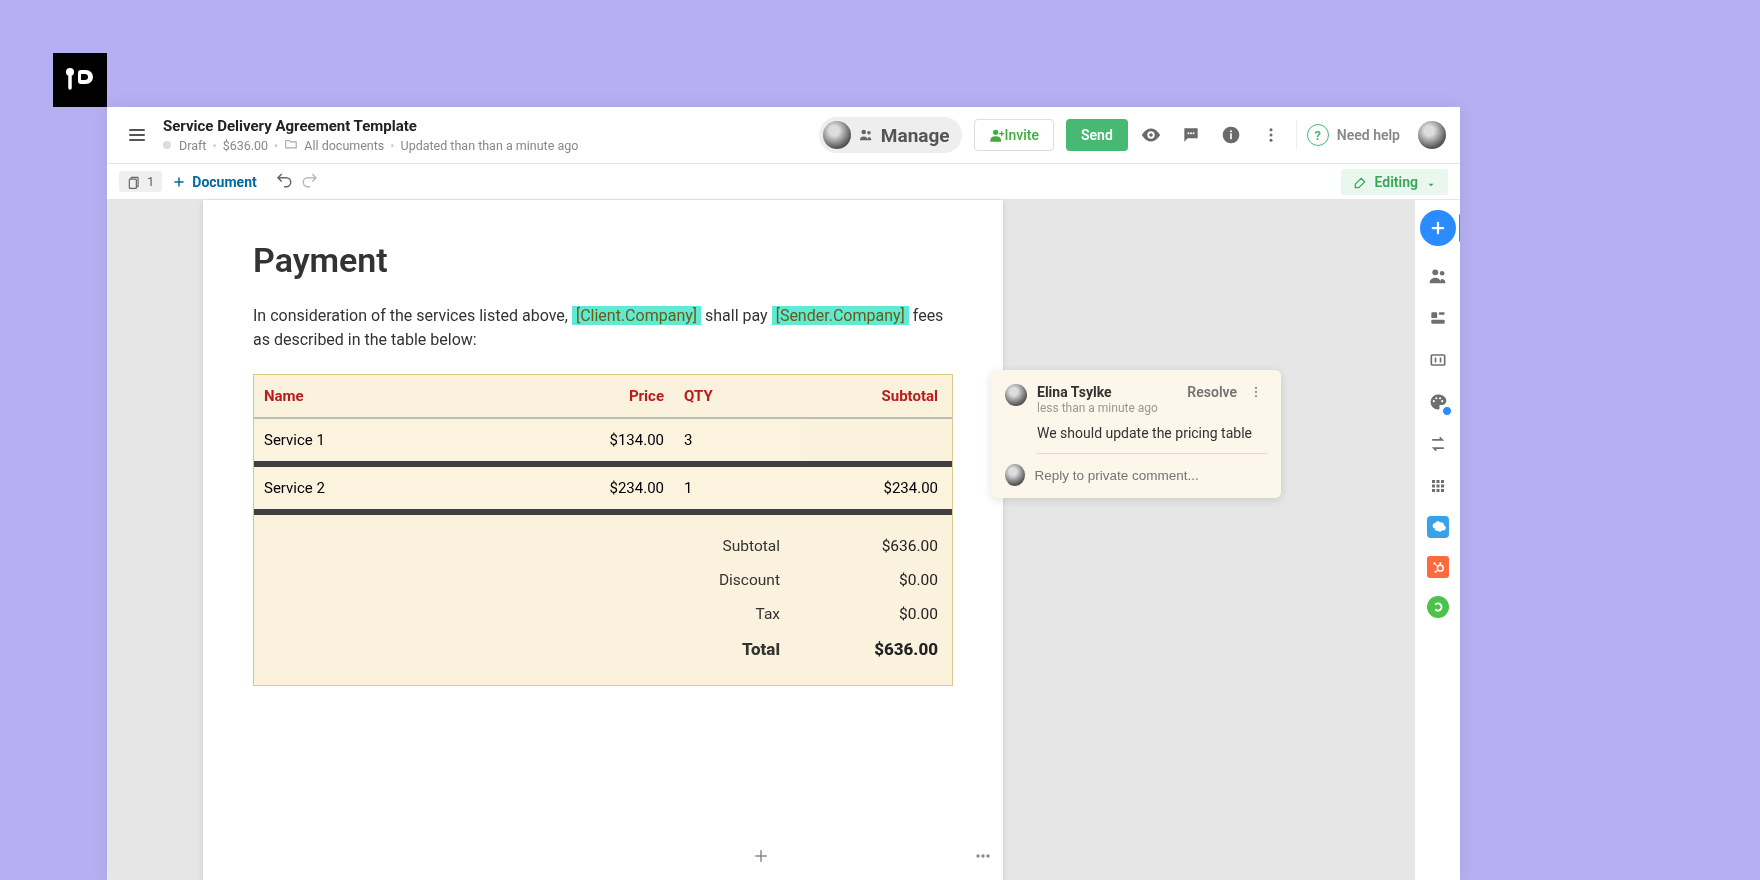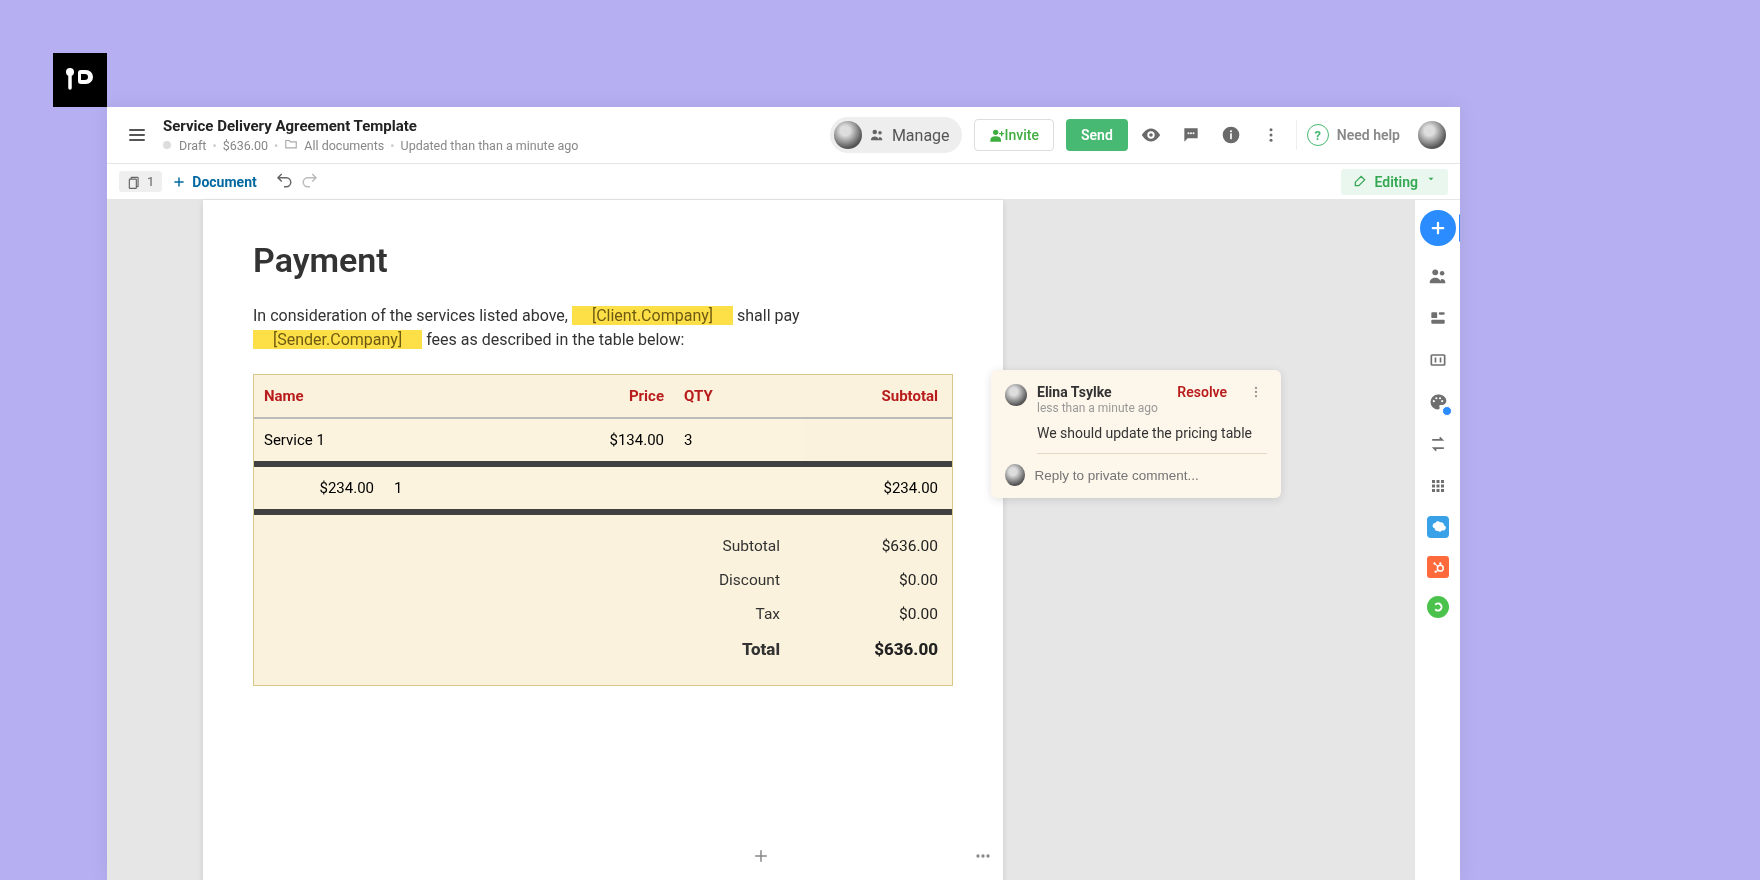--- a/index.html
+++ b/index.html
@@ -62,21 +62,21 @@
     background:#eee; border-radius:18px; padding:4px 12px 4px 4px;
     cursor:pointer;
   }
   .avatar {
     width:28px; height:28px; border-radius:50%;
     background:#555; background-size:cover;
     display:inline-block;
   }
   .avatar-sm { width:22px; height:22px; }
   .manage-pill .people-icon { color:#666; }
-  .manage-pill span { font-size:16px; color:#555; font-weight:400;}
+  .manage-pill span { font-size:19px; color:#555; font-weight:700;}
   .btn {
     height:32px; padding:0 14px; border-radius:4px;
     display:flex; align-items:center; 
     font-size:14px; font-weight:500; cursor:pointer;
     border:1px solid transparent; margin-left:12px;
   }
   .btn-invite { background:#fff; border-color:#ddd; color:#3fad3f;}
   .btn-send { background:#47b972; color:#fff; font-weight:600;}
   .hdr-icon {
     width:34px; height:34px; display:flex; align-items:center; justify-content:center;
@@ -100,21 +100,21 @@
     display:flex; align-items:center; gap:6px;
     background:#efefef; border-radius:3px; padding:3px 8px;
     color:#666; font-size:13px; cursor:pointer;
   }
   .add-doc { display:flex; align-items:center; gap:6px; color:#0369a1; font-weight:700; font-size:14px; cursor:pointer;}
   .undo-redo { display:flex; gap:8px; margin-left:8px; color:#bbb;}
   .undo-redo .enabled { color:#666; cursor:pointer;}
   .toolbar-spacer{flex:1;}
   .editing-pill{
     background:#eaf7ef; color:#34a853; font-weight:600;
-    padding:5px 12px; border-radius:3px; display:flex; align-items:flex-start; gap:8px;
+    padding:5px 12px; border-radius:3px; display:flex; align-items:flex-end; gap:8px;
     font-size:14px; cursor:pointer;
   }
   
   .canvas-area {
     flex:1; background:#e6e6e6; display:flex; position:relative;
   }
   .right-rail {
     width:46px; background:#fff; border-left:1px solid #e5e5e5;
     display:flex; flex-direction:column; align-items:center; padding-top:10px; gap:18px;
     position:absolute; right:0; top:0; bottom:0;
@@ -135,21 +135,21 @@
   .rail-sf{ width:22px;height:22px;border-radius:4px;background:#38a1e8;display:flex;align-items:center;justify-content:center;}
   .rail-hs{ width:22px;height:22px;border-radius:3px;background:#ff6a3d;display:flex;align-items:center;justify-content:center;}
   .rail-green{ width:22px;height:22px;border-radius:50%;background:#4bc24b;display:flex;align-items:center;justify-content:center;}
   .page-wrap{
     position:absolute; left:96px; top:0; width:800px; height:773px;
     background:#fff; box-shadow:0 2px 6px rgba(0,0,0,0.12);
   }
   .page-inner{ padding:40px 50px 0 50px;}
   .section-heading{ font-size:34px; font-weight:600; color:#333; margin-bottom:24px;}
   .body-text{ font-size:16px; color:#333; line-height:1.5; margin-bottom:22px;}
-  .token{ background:#fde047; color:#6e5a12; padding:0 20px; }
+  .token{ background:#5eead4; color:#6e5a12; padding:0 4px; }
   
   .price-table{
     border:1px solid #d8c88a; background:#faf2dc;
   }
   .pt-head{ display:flex; border-bottom:2px solid #bbb; }
   .pt-cell{ padding:12px 10px; font-size:15px; }
   .pt-cell:last-child{ padding-right:14px;}
   .c-name{ width:290px; text-align:left;}
   .c-price{ width:130px; text-align:right;}
   .c-qty{ width:130px; text-align:left;}
@@ -178,21 +178,21 @@
   
   .comment-card{
     position:absolute; left:884px; top:170px; width:290px;
     background:#fdf6ea; border-radius:6px; box-shadow:0 2px 10px rgba(0,0,0,0.12);
     padding:14px 14px 12px 14px;
   }
   .comment-head{ display:flex; align-items:flex-start; gap:10px;}
   .comment-head .info{ flex:1;}
   .comment-head .name{ font-size:14px; font-weight:700; color:#333;}
   .comment-head .time{ font-size:12px; color:#999; margin-top:1px;}
-  .resolve-link{ color:#b91c1c; font-weight:600; font-size:14px; cursor:pointer; margin-right:12px;}
+  .resolve-link{ color:#737373; font-weight:600; font-size:14px; cursor:pointer; margin-right:2px;}
   .comment-more-icon{ width:18px; color:#999; cursor:pointer;}
   .comment-body{ font-size:14px; color:#333; margin:10px 0 12px 32px;}
   .comment-divider{ height:1px; background:#e3d9c4; margin:0 0 10px 32px;}
   .reply-row{ display:flex; align-items:center; gap:10px;}
   .reply-row input{
     border:none; background:transparent; font-size:13.5px; color:#999; outline:none; width:100%;
   }
 </style>
 </head>
 <body>
@@ -345,20 +345,21 @@
             <div class="pt-cell c-price">Price</div>
             <div class="pt-cell c-qty">QTY</div>
             <div class="pt-cell c-sub">Subtotal</div>
           </div>
           <div class="pt-row">
             <div class="pt-cell c-name">Service 1</div>
             <div class="pt-cell c-price">$134.00</div>
             <div class="pt-cell c-qty">3</div>
           </div>
           <div class="pt-row">
+            <div class="pt-cell c-name">Service 2</div>
             <div class="pt-cell c-price">$234.00</div>
             <div class="pt-cell c-qty">1</div>
             <div class="pt-cell c-sub">$234.00</div>
           </div>
           <div class="pt-summary">
             <div class="sum-row">
               <div class="label">Subtotal</div>
               <div class="val">$636.00</div>
             </div>
             <div class="sum-row">

